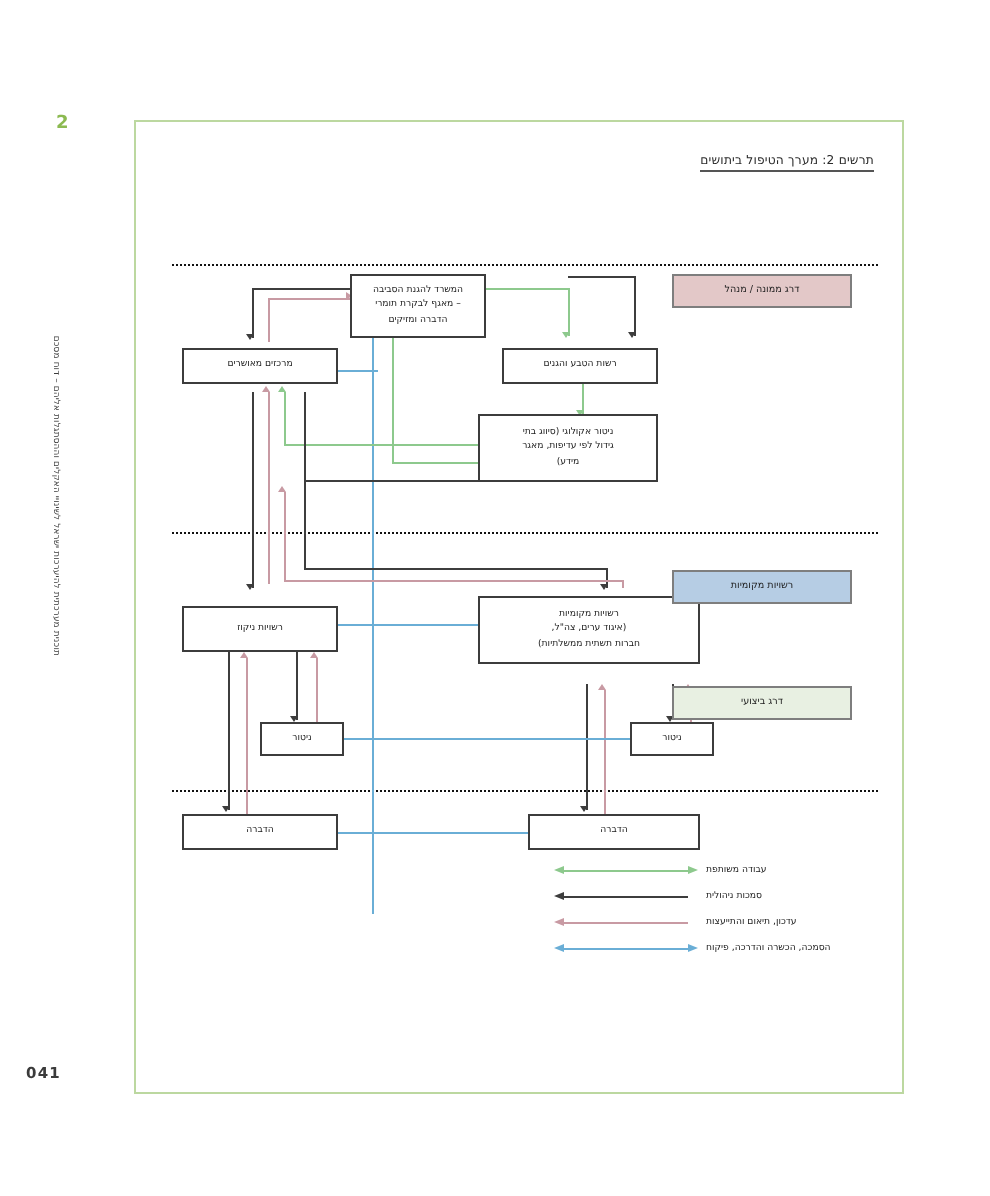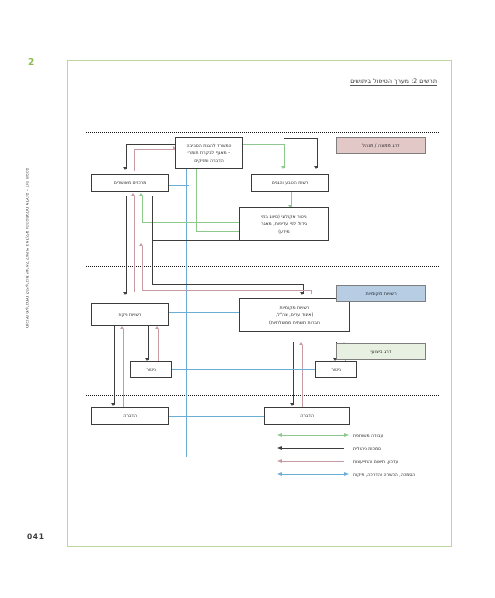--- a/index.html
+++ b/index.html
@@ -20,21 +20,21 @@
   .side-vertical{
     position:absolute;left:22px;top:88px;
     width:240px;height:12px;
     transform-origin:0 0;
     transform:rotate(90deg) translate(0,-10px);
     font-size:4.4px;line-height:10px;color:#3b3b3b;
     white-space:nowrap;direction:rtl;
     letter-spacing:0.1px;
   }
   .page-num{
-    position:absolute;left:27px;top:532px;
+    position:absolute;left:13px;top:532px;
     font-size:7.5px;color:#3b3b3b;letter-spacing:.6px;font-weight:bold;
   }
 
   
   .frame{
     position:absolute;left:67px;top:60px;width:385px;height:487px;
     border:1.4px solid #bcd8a0;background:#fff;box-sizing:border-box;
   }
 
   

